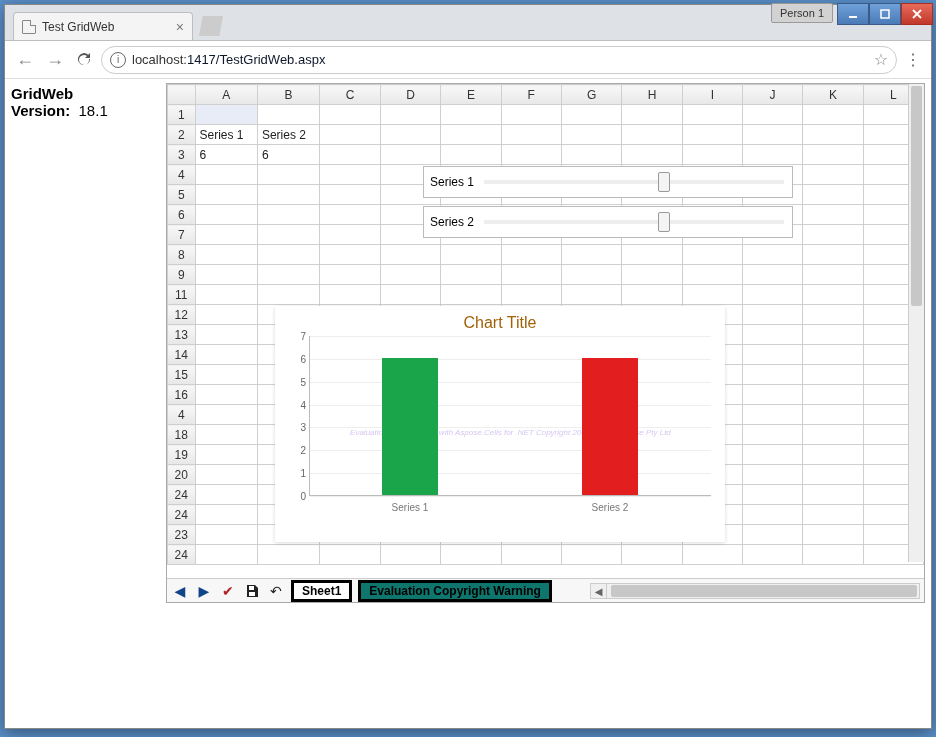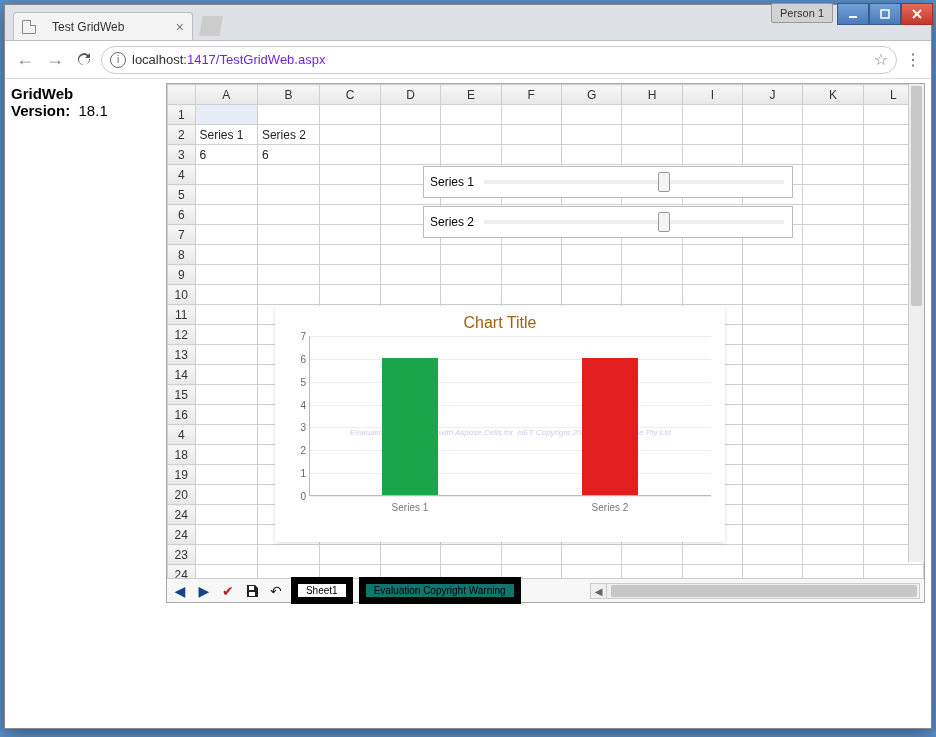--- a/index.html
+++ b/index.html
@@ -58,21 +58,21 @@
   }
   .tab {
     background: #f4f4f4;
     border: 1px solid #bcbec0;
     border-bottom: none;
     border-radius: 4px 4px 0 0;
     height: 28px;
     min-width: 180px;
     display:flex; align-items:center;
     padding: 0 8px;
-    gap: 16px;
+    gap: 6px;
     font-size: 12px;
     color:#333;
     position: relative;
   }
   .tab .file-icon {
     width:14px; height:14px; border:1px solid #888; border-radius:1px;
     position:relative;
   }
   .tab .file-icon:after{content:"";position:absolute;top:-1px;right:-1px;width:5px;height:5px;background:#f4f4f4;border-left:1px solid #888;border-bottom:1px solid #888;}
   .tab .closex {
@@ -214,21 +214,21 @@
     height:24px; border-top:1px solid #ccc;
     display:flex; align-items:center; gap:6px;
     padding: 0 4px;
     background:#f7f7f7;
     position:relative;
   }
   .tbico { width:18px; height:18px; display:flex;align-items:center;justify-content:center; color:#114488; font-size:14px;}
   .tbico.red { color:#b02020;}
   .tbico.blk { color:#222;}
   .sheet-tab {
-    border:7px solid #000000; background:#fff; padding:1px 8px; font-size:10px;
+    border:3px solid #000000; background:#fff; padding:1px 8px; font-size:12px;font-weight:bold;
   }
   .sheet-tab.active { background:#fff; }
   .sheet-tab.warn { background:#0f766e;}
   .foot-hscroll {
     position:absolute; right:4px; bottom:3px; height:16px; width:330px;
     background:#efefef; border:1px solid #ccc;
   }
   .foot-hscroll .thumb{ position:absolute; top:1px; bottom:1px; left:20px; right:2px; background:#c7c7c7; border-radius:2px;}
   .foot-hscroll .larr,.foot-hscroll .rarr{position:absolute;top:0;bottom:0;width:16px;display:flex;align-items:center;justify-content:center;color:#666;font-size:10px;}
   .foot-hscroll .larr{left:0;border-right:1px solid #ccc;}
@@ -271,21 +271,21 @@
   <div class="addrbar">
     <div class="navarrow">←</div>
     <div class="navarrow">→</div>
     <div class="reload">
       <svg width="16" height="16" viewBox="0 0 16 16">
           <path d="M8 3a5 5 0 1 0 4.9 4H14a6 6 0 1 1-1.8-4.2L14 1v5H9l2-2A5 5 0 0 0 8 3z" fill="#555"></path>
         </svg>
     </div>
     <div class="urlbox">
       <span class="info-icon">i</span>
-      <span><span>localhost:</span><span style="color:#6d28d9">1417/TestGridWeb.aspx</span></span>
+      <span><span>localhost:</span><span style="color:#0f172a">1417/TestGridWeb.aspx</span></span>
       <span class="star">☆</span>
     </div>
     <div class="kebab">⋮</div>
   </div>
 
   <div class="content">
     <div class="verline">
       <b>GridWeb Version:</b>&nbsp;&nbsp;<span>18.1</span>
     </div>
 
@@ -424,35 +424,20 @@
                 <td></td>
                 <td></td>
                 <td></td>
                 <td></td>
                 <td></td>
                 <td></td>
                 <td></td>
               </tr>
               <tr>
                 <th class="rowhdr">9</th>
-                <td></td>
-                <td></td>
-                <td></td>
-                <td></td>
-                <td></td>
-                <td></td>
-                <td></td>
-                <td></td>
-                <td></td>
-                <td></td>
-                <td></td>
-                <td></td>
-              </tr>
-              <tr>
-                <th class="rowhdr">10</th>
                 <td></td>
                 <td></td>
                 <td></td>
                 <td></td>
                 <td></td>
                 <td></td>
                 <td></td>
                 <td></td>
                 <td></td>
                 <td></td>

